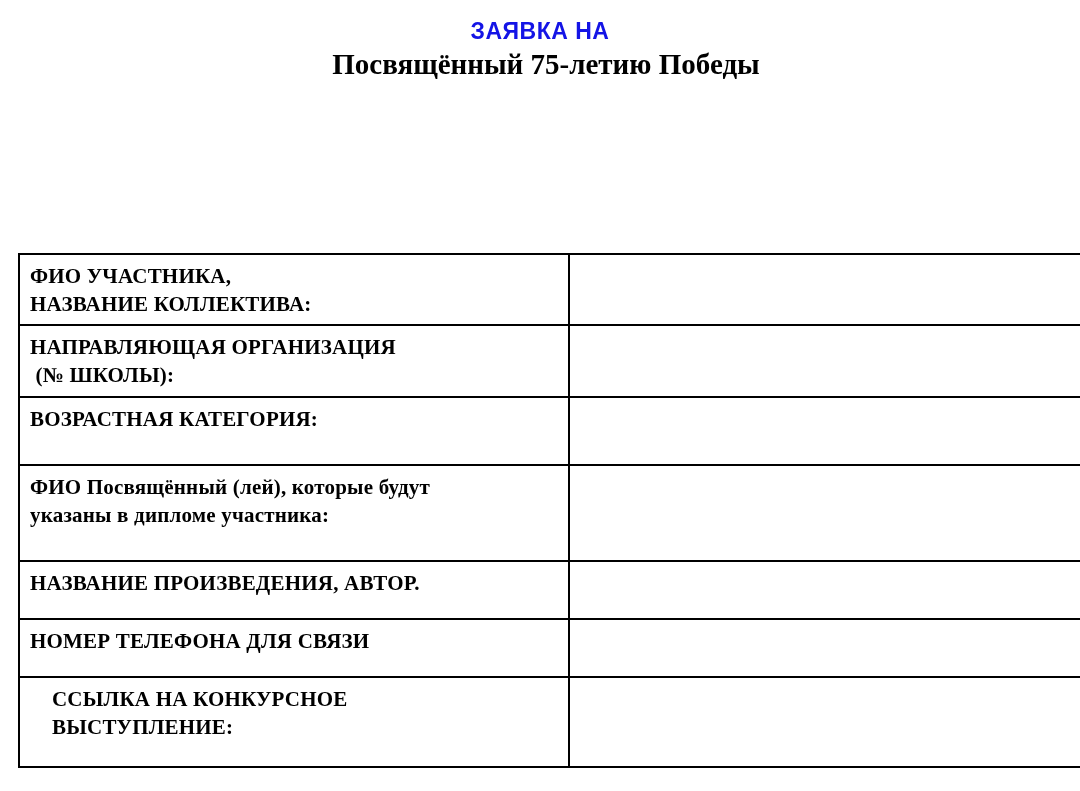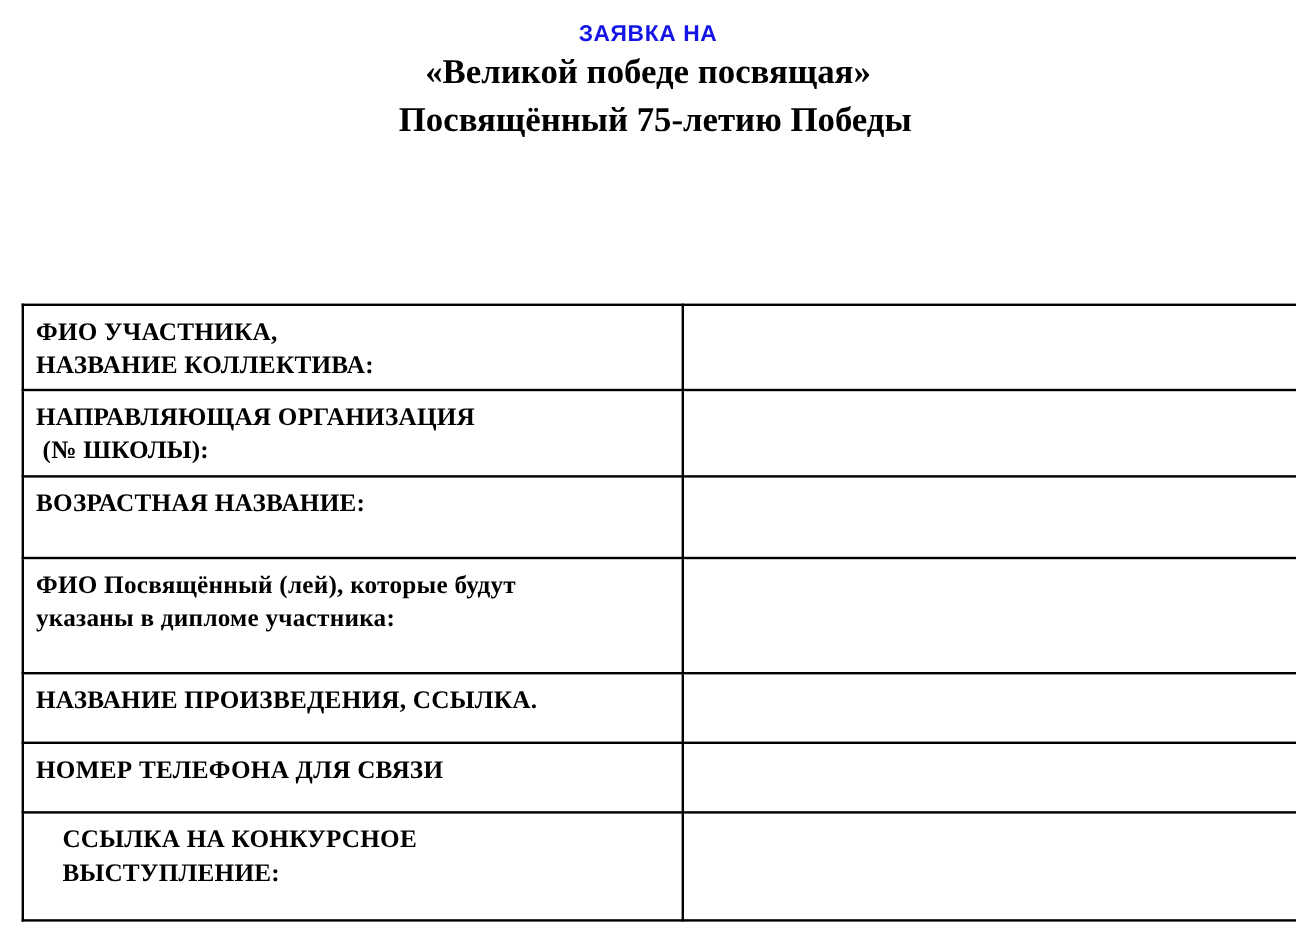--- a/index.html
+++ b/index.html
@@ -20,21 +20,21 @@
     height: 791px;
     box-sizing: border-box;
   }
   .title-block {
     text-align: center;
     padding-top: 18px;
   }
   .title-line-1 {
     font-family: "Liberation Sans", sans-serif;
     font-weight: bold;
-    font-size: 19px;
+    font-size: 23px;
     color: #1414e6;
     letter-spacing: 0.5px;
     line-height: 1.15;
   }
   .title-line-2 {
     font-family: "Liberation Serif", serif;
     font-weight: bold;
     font-size: 28px;
     color: #000000;
     line-height: 1.3;
@@ -92,21 +92,20 @@
     white-space: pre;
   }
 </style>
 </head>
 <body>
 
 <div class="page">
 
   <div class="title-block">
     <div class="title-line-1">ЗАЯВКА НА</div>
-    <div class="title-line-3">«Великой победе посвящая»</div>
     <div class="title-line-4">Посвящённый 75-летию Победы</div>
   </div>
 
   <table class="form-table">
     <tbody>
       <tr class="row-0">
         <td class="label-cell">
           <span class="label-line">ФИО УЧАСТНИКА,</span>
           <span class="label-line">НАЗВАНИЕ КОЛЛЕКТИВА:</span>
         </td>
@@ -114,35 +113,35 @@
       </tr>
       <tr class="row-1">
         <td class="label-cell">
           <span class="label-line">НАПРАВЛЯЮЩАЯ ОРГАНИЗАЦИЯ</span>
           <span class="label-line"> (№ ШКОЛЫ):</span>
         </td>
         <td class="value-cell"></td>
       </tr>
       <tr class="row-2">
         <td class="label-cell">
-          <span class="label-line">ВОЗРАСТНАЯ НАЗВАНИЕ:</span>
+          <span class="label-line">ВОЗРАСТНАЯ КАТЕГОРИЯ:</span>
           <span class="label-line"></span>
         </td>
         <td class="value-cell"></td>
       </tr>
       <tr class="row-3">
         <td class="label-cell">
           <span class="label-line">ФИО Посвящённый (лей), которые будут</span>
           <span class="label-line">указаны в дипломе участника:</span>
         </td>
         <td class="value-cell"></td>
       </tr>
       <tr class="row-4">
         <td class="label-cell">
-          <span class="label-line">НАЗВАНИЕ ПРОИЗВЕДЕНИЯ, ССЫЛКА.</span>
+          <span class="label-line">НАЗВАНИЕ ПРОИЗВЕДЕНИЯ, АВТОР.</span>
           <span class="label-line"></span>
         </td>
         <td class="value-cell"></td>
       </tr>
       <tr class="row-5">
         <td class="label-cell">
           <span class="label-line">НОМЕР ТЕЛЕФОНА ДЛЯ СВЯЗИ</span>
           <span class="label-line"></span>
         </td>
         <td class="value-cell"></td>

